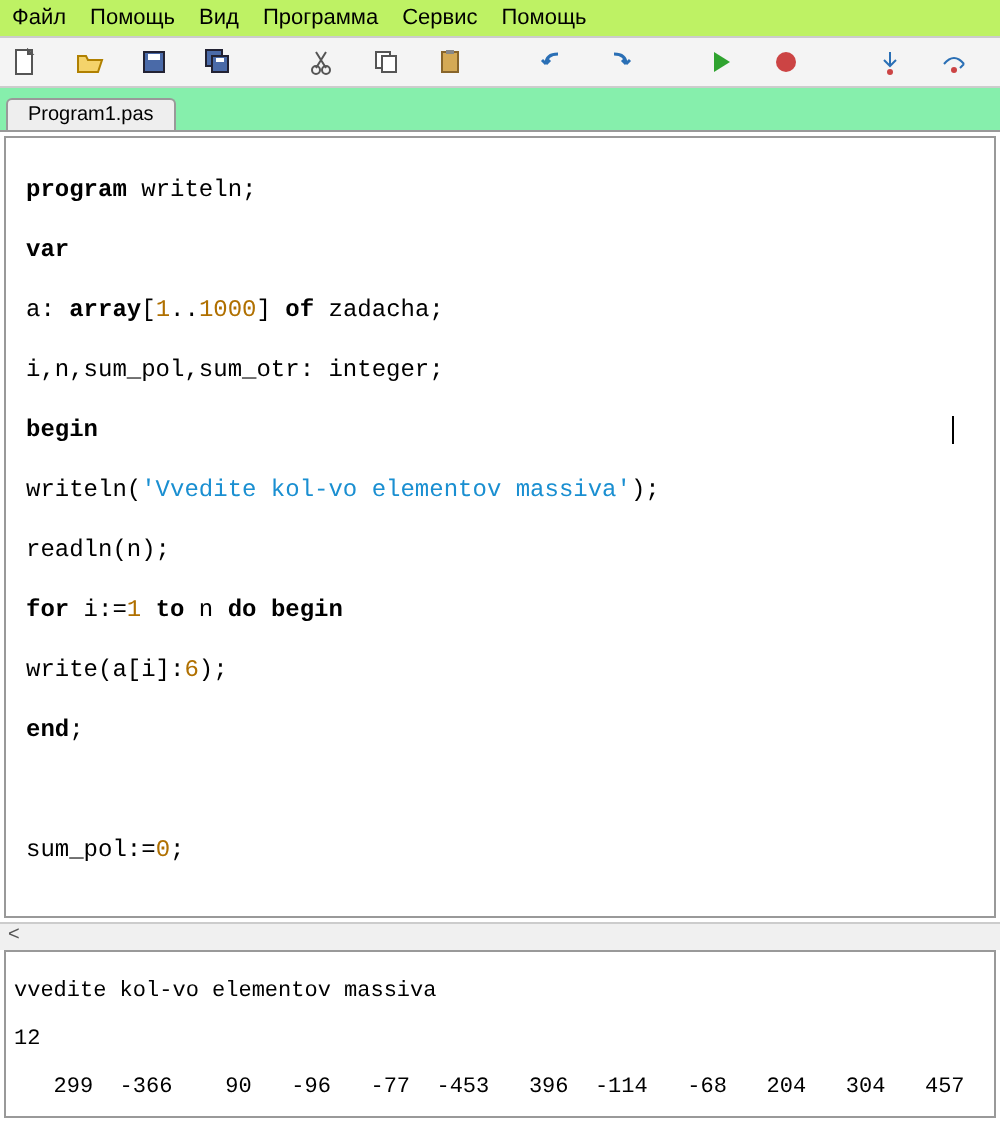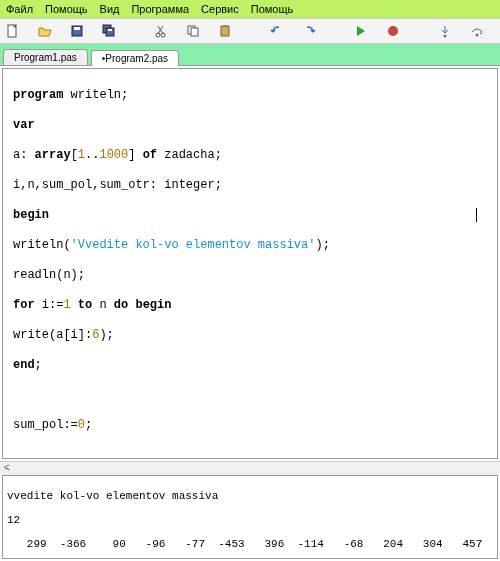--- a/index.html
+++ b/index.html
@@ -169,21 +169,20 @@
   <div class="tb-btn">
       <svg viewBox="0 0 14 14">
         <rect x="2" y="2" width="10" height="10" fill="none" stroke="#555"></rect>
         <circle cx="7" cy="7" r="3" fill="none" stroke="#2a6fb5"></circle>
       </svg>
     </div>
 </div>
 
 <div class="tabbar">
   <div class="tab">Program1.pas</div>
-  <div class="tab active">•Program2.pas</div>
 </div>
 
 <div class="editor-wrap">
 <div class="editor">
 <span class="line"><span class="kw">program</span><span> writeln;</span></span>
 <span class="line"><span class="kw">var</span></span>
 <span class="line"><span>a: </span><span class="kw">array</span><span>[</span><span class="num">1</span><span>..</span><span class="num">1000</span><span>] </span><span class="kw">of</span><span> zadacha;</span></span>
 <span class="line"><span>i,n,sum_pol,sum_otr: integer;</span></span>
 <span class="line"><span class="kw">begin</span></span>
 <span class="line"><span>writeln(</span><span class="str">'Vvedite kol-vo elementov massiva'</span><span>);</span></span>

